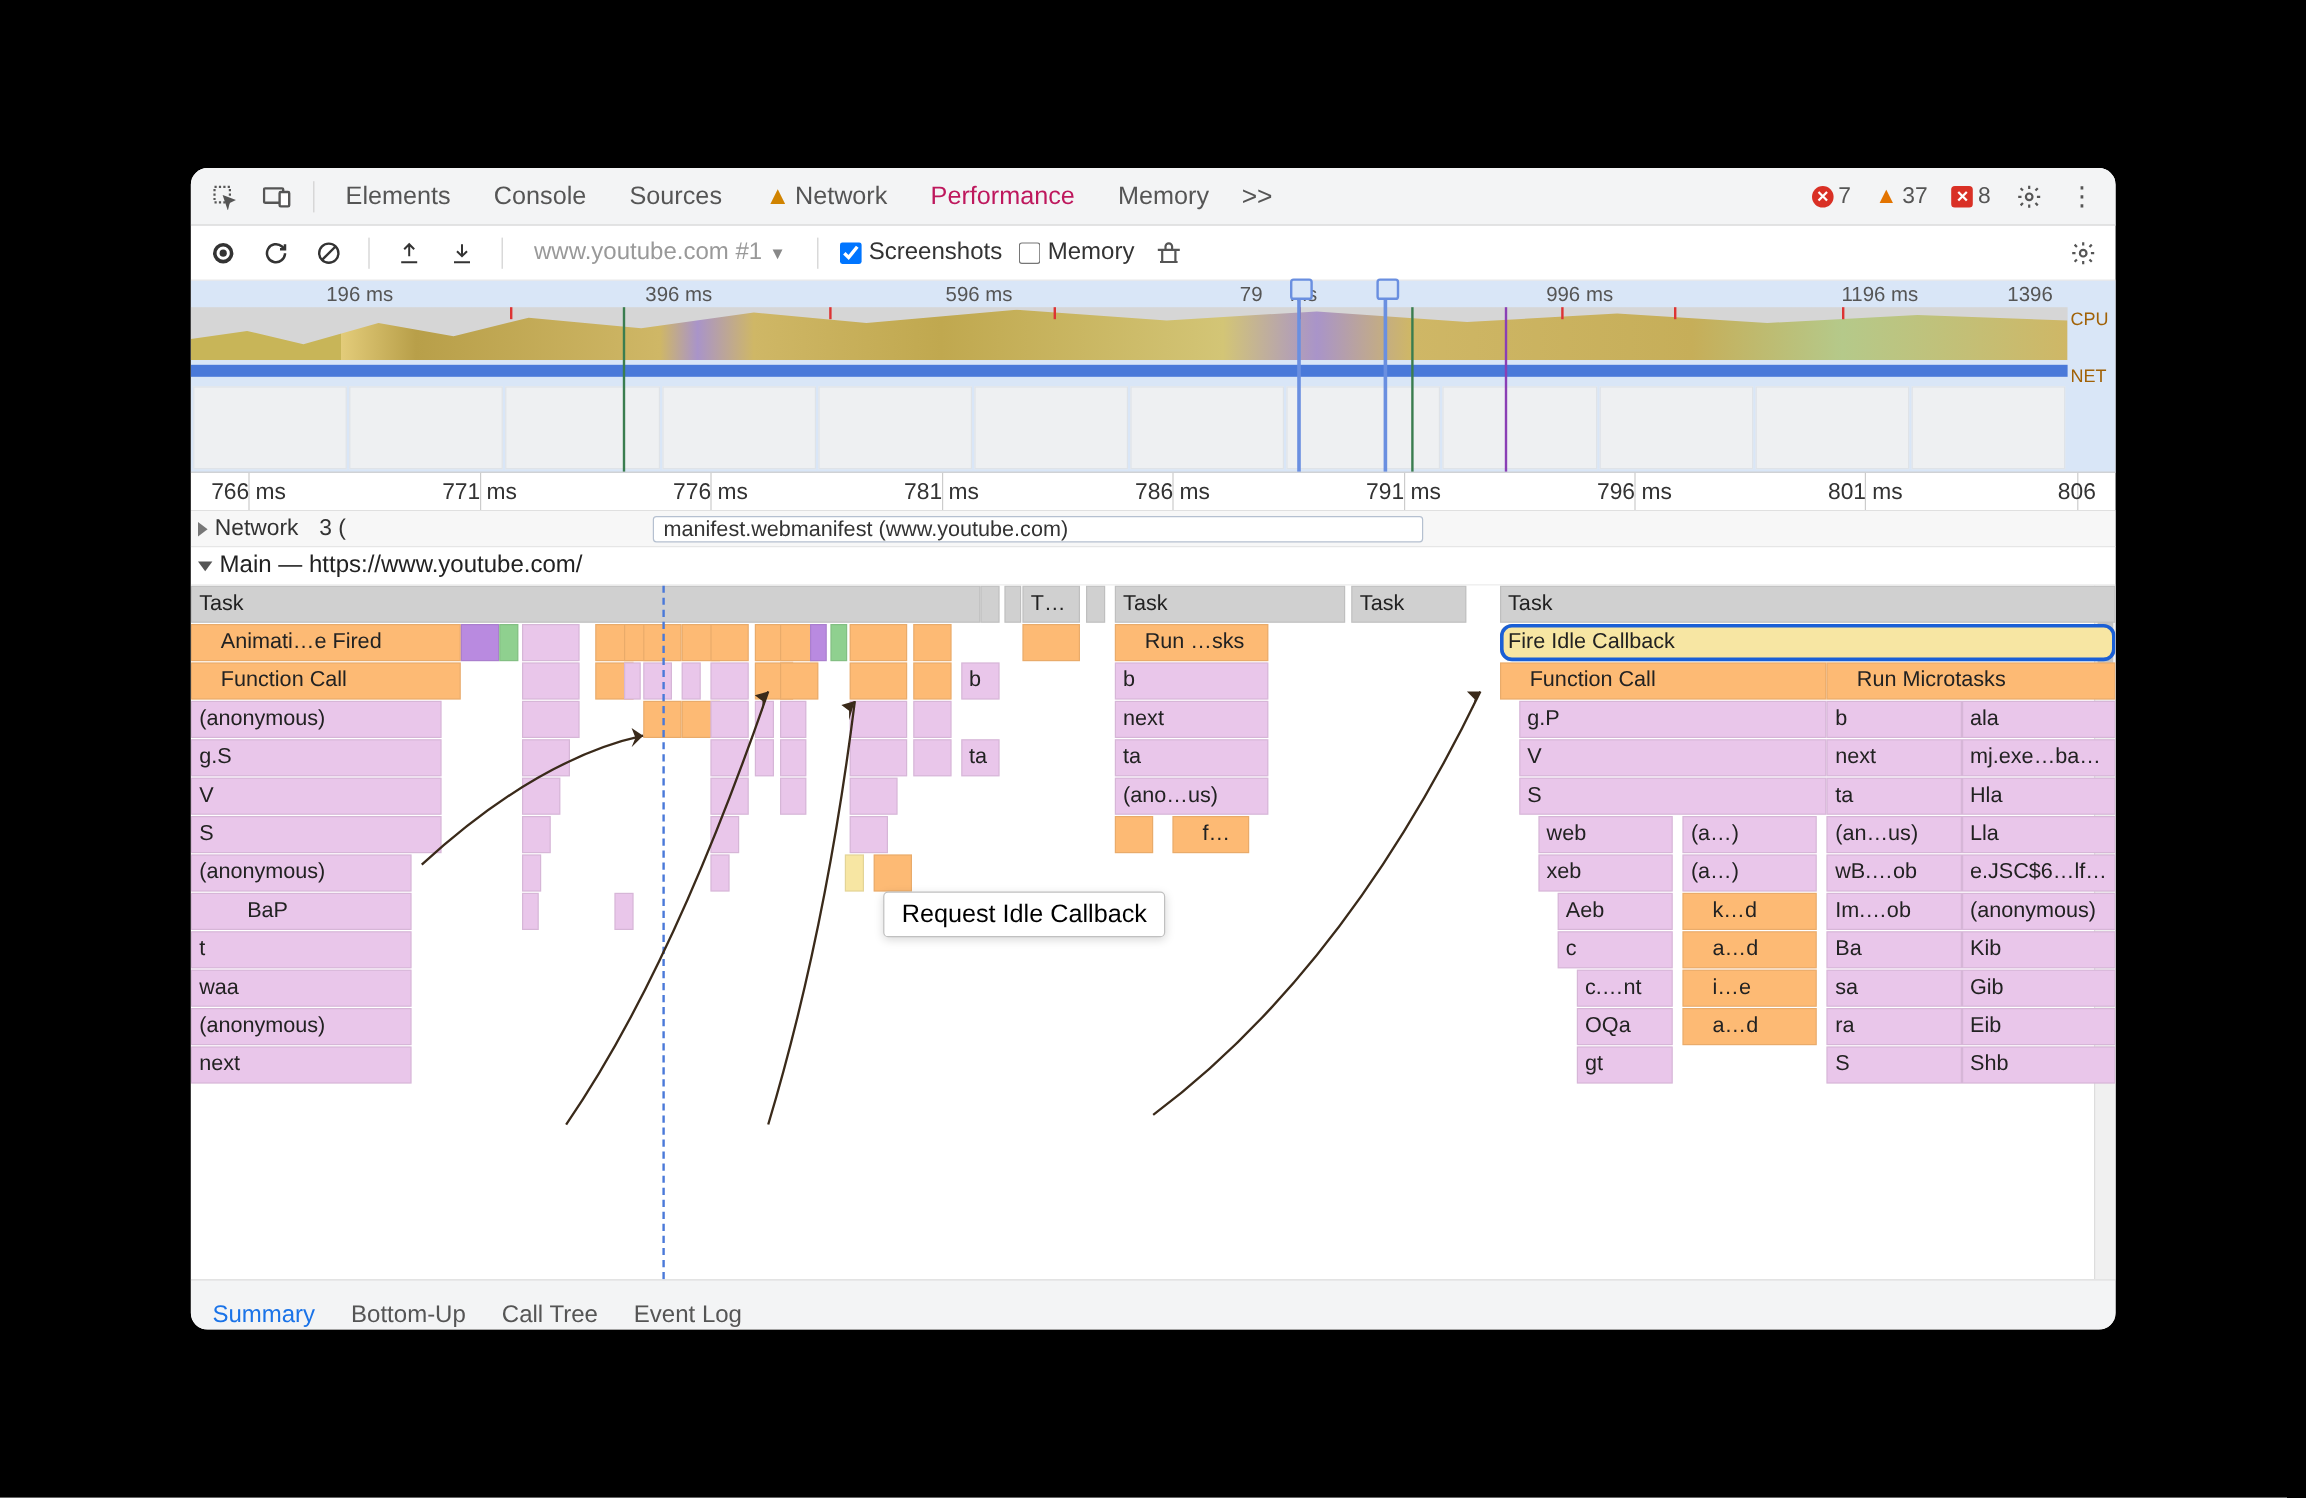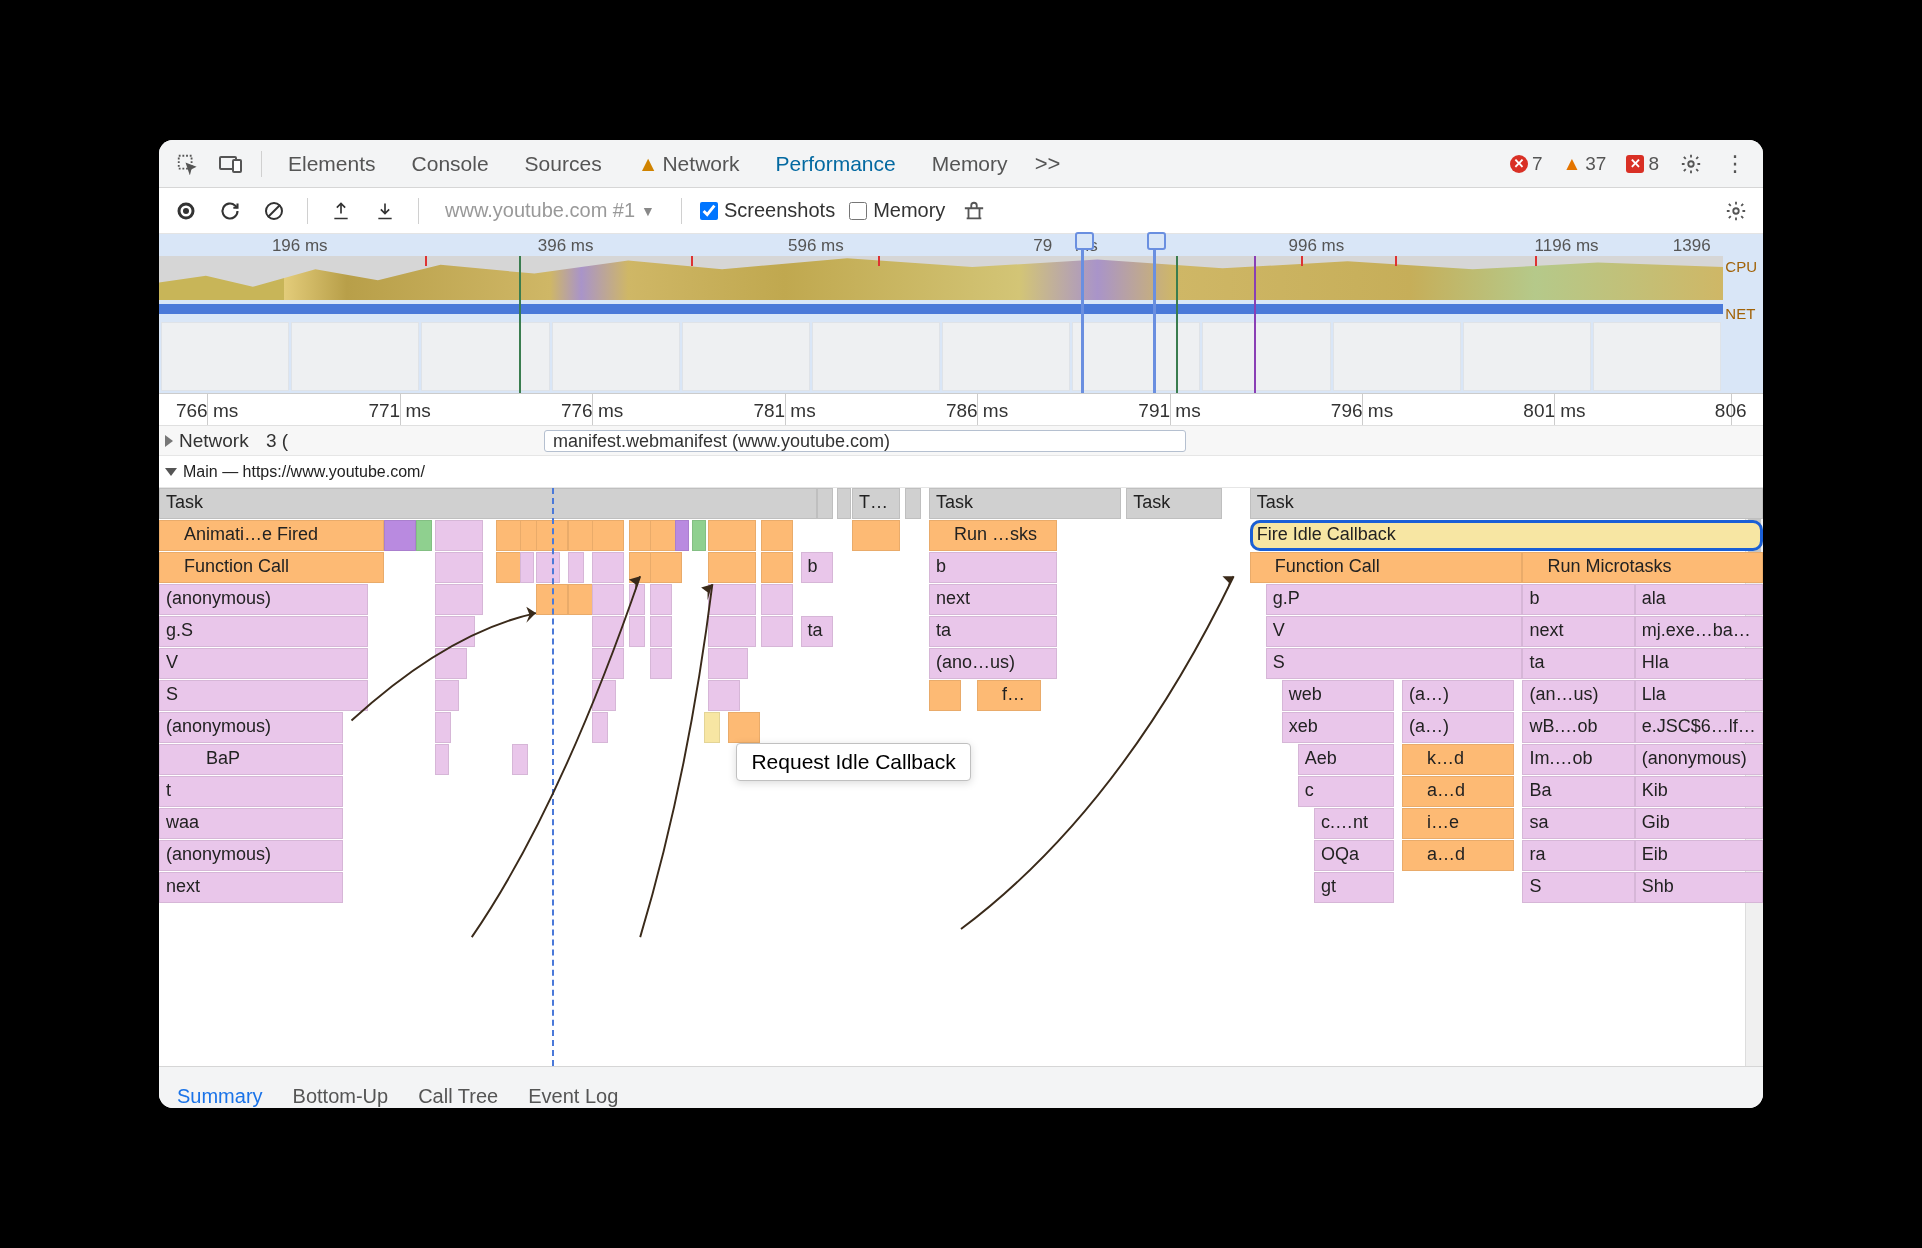--- a/index.html
+++ b/index.html
@@ -6,21 +6,21 @@
   body { background: #000; width: 1922px; height: 1248px; display:flex; align-items:center; justify-content:center; }
   .window { width: 1604px; height: 968px; background: #fff; border-radius: 14px; overflow:hidden; box-shadow: 0 30px 80px rgba(0,0,0,.6); display:flex; flex-direction:column; position:relative; }
   .titlebar { height: 40px; background: #f5f5f5; border-bottom: 1px solid #d8d8d8; display:flex; align-items:center; position:relative; }
   .traffic { display:flex; gap:10px; padding-left:16px;}
   .dot { width:16px; height:16px; border-radius:50%; }
   .dot.r{background:#ff5f57;} .dot.y{background:#ffbd2e;} .dot.g{background:#28c840;}
   .title { position:absolute; left:0; right:0; text-align:center; font-size:20px; color:#262626; }
   .tabs { height: 48px; background:#f3f4f5; border-bottom:1px solid #d6d6d6; display:flex; align-items:center; padding: 0 10px; gap:8px; font-size:21px; color:#555;}
   .tabs .iconbtn { width:36px; height:36px; display:flex;align-items:center;justify-content:center; cursor:pointer; color:#555;}
   .tabs .tab { padding: 0 14px; cursor:pointer; }
-  .tabs .tab.active { color:#0369a1; }
+  .tabs .tab.active { color:#be185d; }
   .warnicon { color:#d08300; margin-right:4px;}
   .tabs .spacer { flex:1; }
   .badge { display:flex; align-items:center; gap:4px; font-size:19px; padding:0 6px;}
   .badge .circ { width:18px;height:18px;border-radius:50%;display:inline-flex;align-items:center;justify-content:center;font-size:13px;color:#fff;font-weight:bold;}
   .circ.red{background:#d93025;} .circ.redsq{border-radius:3px;background:#d93025;}
   .toolbar { height:46px; border-bottom:1px solid #e4e4e4; display:flex; align-items:center; padding:0 12px; gap:14px; font-size:20px; color:#333;}
   .toolbar .iconbtn{width:30px;height:30px;display:flex;align-items:center;justify-content:center;cursor:pointer;}
   .vdiv{width:1px;height:26px;background:#d0d0d0;margin:0 4px;}
   .sel { color:#999; display:flex;align-items:center;gap:6px; padding:0 8px; border-radius:4px;}
   .chk { display:flex; align-items:center; gap:6px; }
@@ -45,21 +45,21 @@
   .purpline{position:absolute;top:0;bottom:0;width:2px;background:#8a3fb5;}
 
   .ruler{height:32px;border-bottom:1px solid #e0e0e0;position:relative;font-size:19px;color:#333;}
   .ruler .tk{position:absolute;top:6px;transform:translateX(-50%);}
   .ruler .mk{position:absolute;top:0;bottom:0;width:1px;background:#ccc;}
 
   .netrow{height:30px;background:#f7f7f7;border-bottom:1px solid #e6e6e6;display:flex;align-items:center;font-size:19px;color:#333;padding-left:6px;position:relative;}
   .netrow .lbl{display:flex;align-items:center;gap:6px;z-index:2;}
   .reqbar{position:absolute;top:4px;height:22px;background:#fff;border:1px solid #b5c0d0;border-radius:3px;font-size:18px;padding:0 8px;display:flex;align-items:center;}
 
-  .mainhdr{height:32px;background:#fff;border-bottom:1px solid #e6e6e6;display:flex;align-items:center;padding-left:6px;font-size:16px;color:#222;}
+  .mainhdr{height:32px;background:#fff;border-bottom:1px solid #e6e6e6;display:flex;align-items:center;padding-left:6px;font-size:20px;color:#222;}
   .flame{flex:1;position:relative;overflow:hidden;background:#fff;}
   .row{position:absolute;left:0;right:0;height:32px;}
   .seg{position:absolute;top:0;height:31px;border:1px solid rgba(0,0,0,.08);font-size:18px;color:#222;padding:3px 6px;overflow:hidden;white-space:nowrap;text-overflow:ellipsis;}
   .c-gray{background:#d0d0d0;}
   .c-yellow{background:#fdba74;padding-left:24px;}
   .c-pink{background:#e9c6ea;}
   .c-purple{background:#b98ae0;}
   .c-green{background:#8fd08f;}
   .c-lyellow{background:#f7e6a3;}
   .highlight{outline:3px solid #1a5fd6;outline-offset:-3px;}

